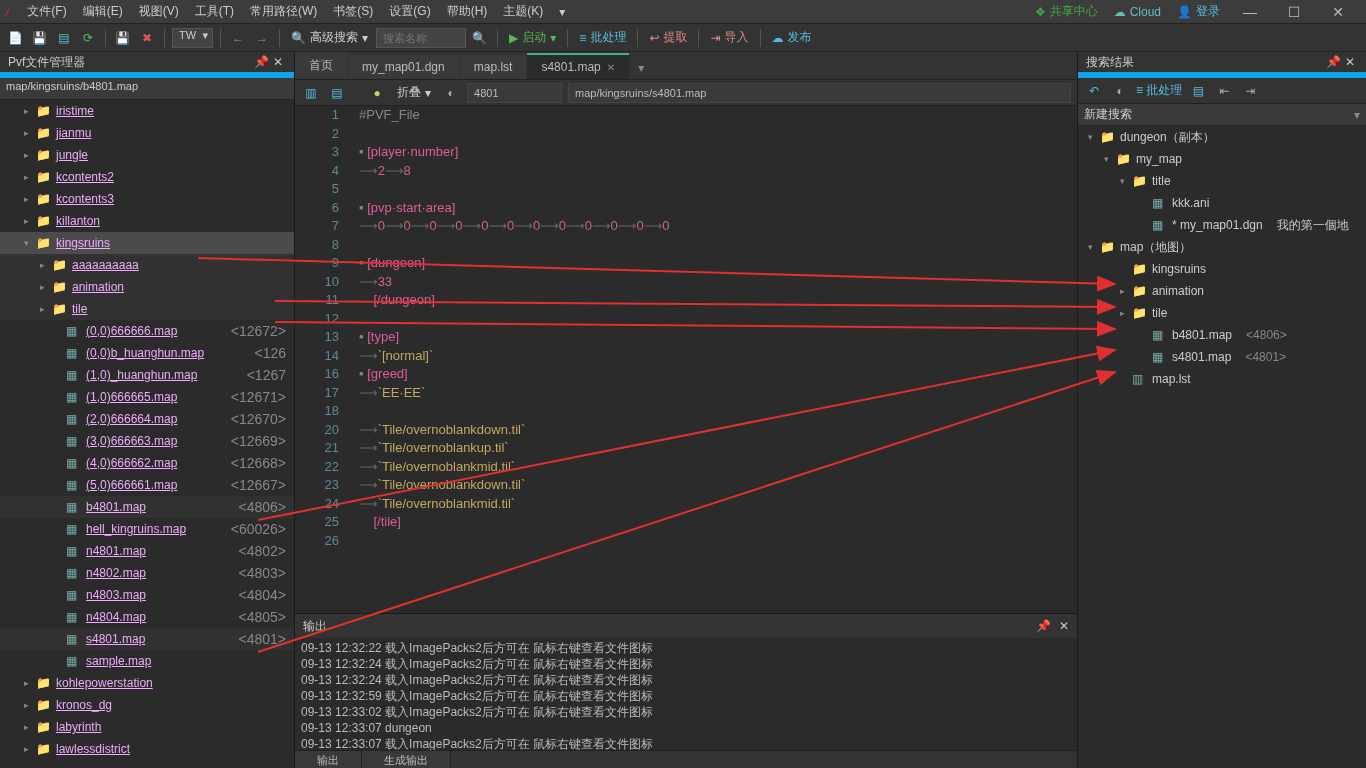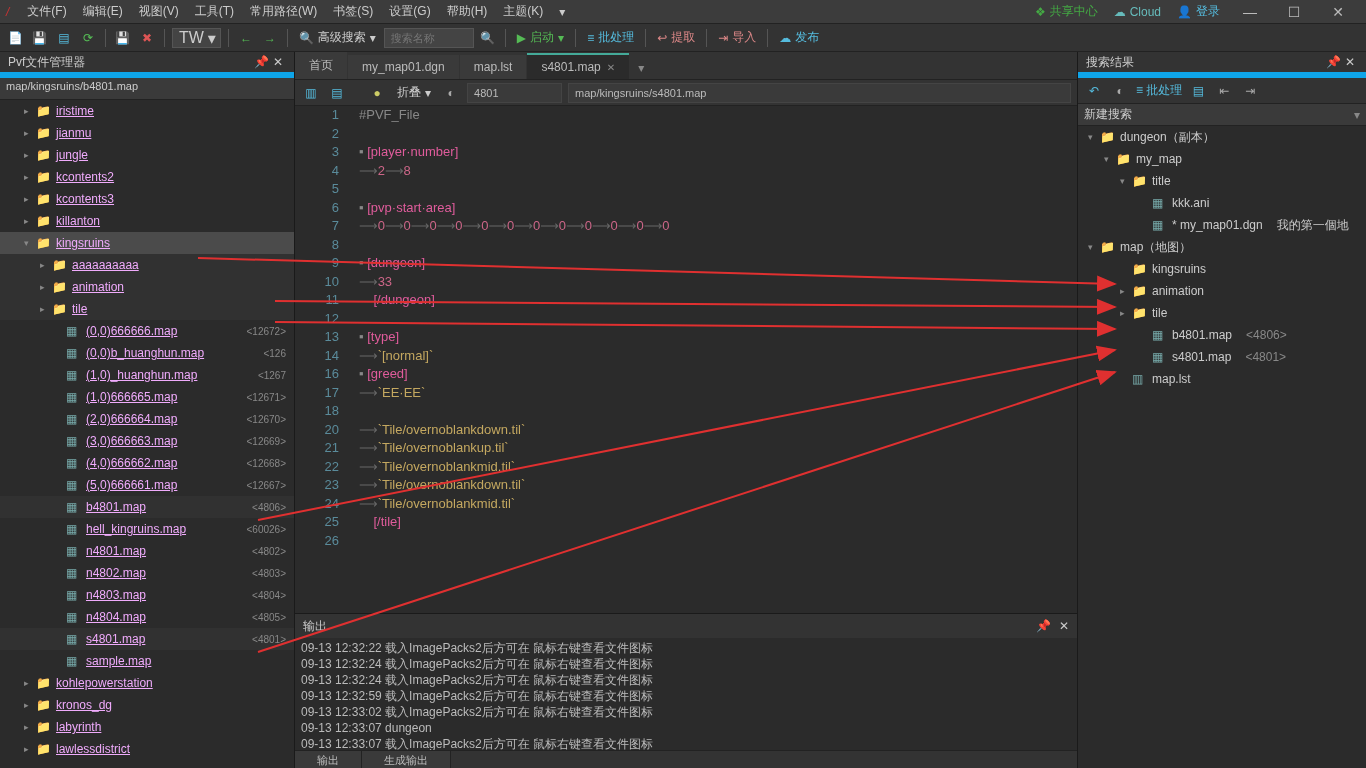--- a/index.html
+++ b/index.html
@@ -15,21 +15,21 @@
 .menubar .win { width: 44px; text-align: center; font-size: 14px; }
 
 .toolbar { height: 28px; background: #333; display: flex; align-items: center; padding: 0 6px; gap: 4px; border-bottom: 1px solid #222; }
 .tbtn { width: 20px; height: 20px; display: flex; align-items: center; justify-content: center; cursor: pointer; color: #aaa; border-radius: 2px; }
 .tbtn.gr { color: #5b5; }
 .tbtn.bl { color: #5bd; }
 .tbtn.rd { color: #d55; }
 .tbtn.pu { color: #a6e; }
 .tbtn.yl { color: #cc6; }
 .tsep { width: 1px; height: 18px; background: #555; margin: 0 3px; }
-.tsel { background: #444; border: 1px solid #555; height: 20px; padding: 0 16px 16px 6px; color: #ccc; font-size: 16px; position: relative; }
+.tsel { background: #444; border: 1px solid #555; height: 20px; padding: 0 16px 16px 6px; color: #ccc; font-size: 11px; position: relative; }
 .tsel::after { content: '▾'; position: absolute; right: 4px; }
 .tinp { background: #444; border: 1px solid #555; height: 20px; padding: 0 6px; color: #888; font-size: 11px; width: 90px; }
 .ttxt { color: #ccc; padding: 0 4px; display: flex; align-items: center; gap: 4px; }
 
 .main { display: flex; height: 716px; }
 
 .lpanel { width: 295px; background: #2b2b2b; border-right: 1px solid #1a1a1a; display: flex; flex-direction: column; }
 .phead { height: 26px; background: #333; display: flex; align-items: center; padding: 0 8px; color: #ccc; border-bottom: 6px solid #0ea5e9; }
 .phead .sp { flex: 1; }
 .phead .pb { width: 16px; cursor: pointer; text-align: center; }
@@ -39,21 +39,21 @@
 .tree::-webkit-scrollbar-track { background: #333; }
 .tree::-webkit-scrollbar-thumb { background: #555; }
 .tn { display: flex; align-items: center; height: 22px; padding-left: 6px; cursor: pointer; white-space: nowrap; }
 .tn.sel { background: #4b4b4b; }
 .tn.dark { background: #313131; }
 .tn .ar { width: 12px; color: #888; font-size: 9px; }
 .tn .ic { width: 16px; margin-right: 4px; }
 .tn .fd { color: #e9a030; }
 .tn .fl { color: #7aa; }
 .tn .nm { color: #f0abfc; text-decoration: underline; }
-.tn .tag { color: #888; margin-left: auto; padding-right: 8px; font-size: 10px; }
+.tn .tag { color: #888; margin-left: auto; padding-right: 8px; font-size: 14px; }
 
 .center { flex: 1; display: flex; flex-direction: column; background: #737373; }
 .tabs { height: 28px; background: #333; display: flex; align-items: flex-end; border-bottom: 1px solid #222; }
 .tab { padding: 5px 14px; background: #3a3a3a; color: #bbb; margin-right: 1px; cursor: pointer; display: flex; align-items: center; gap: 6px; font-size: 12px; }
 .tab.act { background: #2b2b2b; border-top: 2px solid #4a9; }
 .tab .cx { color: #888; cursor: pointer; font-size: 10px; }
 .tabs .ar { padding: 4px 8px; color: #888; }
 .etb { height: 26px; background: #333; display: flex; align-items: center; padding: 0 6px; gap: 6px; border-bottom: 1px solid #222; }
 .einp { background: #3a3a3a; border: 1px solid #444; height: 20px; padding: 0 6px; color: #bbb; font-size: 11px; }
 .code { flex: 1; background: #2b2b2b; font-family: Consolas, monospace; font-size: 13px; overflow: auto; position: relative; }

